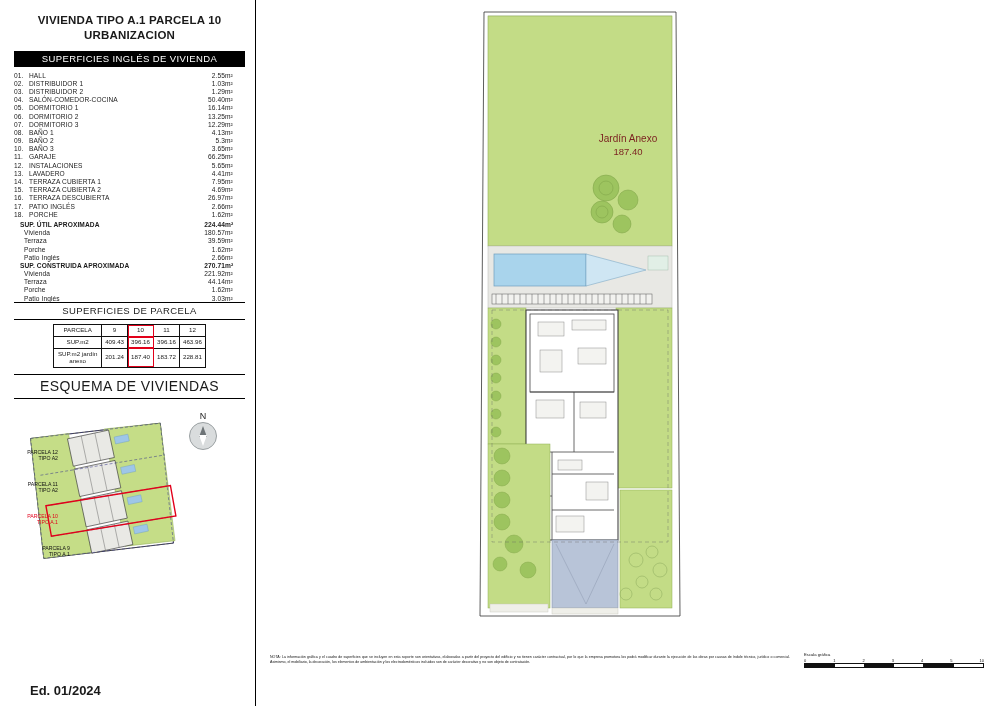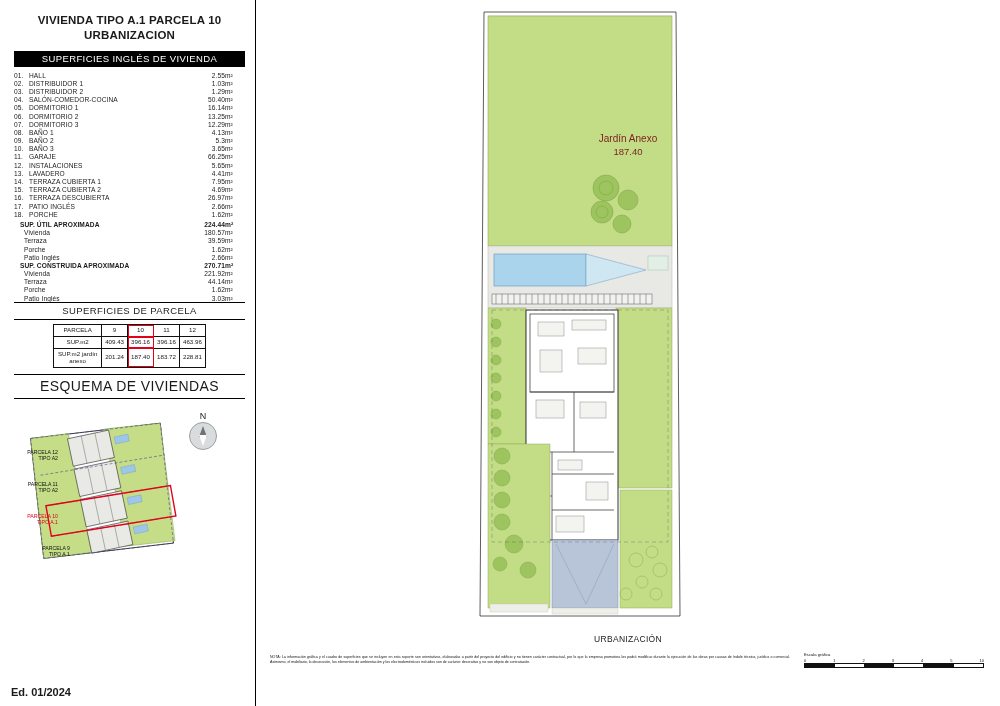--- a/index.html
+++ b/index.html
@@ -136,22 +136,22 @@
   .compass .needle2 {
     position: absolute; left: 50%; bottom: 3px;
     transform: translateX(-50%);
     width: 0; height: 0;
     border-left: 4px solid transparent;
     border-right: 4px solid transparent;
     border-top: 11px solid #ffffff;
   }
   .edicion {
     position: absolute;
-    left: 11px; bottom: 8px;
-    font-size: 11px;
+    left: 30px; bottom: 8px;
+    font-size: 13px;
     font-weight: bold;
   }
   .plot-label {
     position: absolute;
     font-size: 5.2px;
     line-height: 1.25;
     text-align: right;
     color: #111;
   }
   .plot-label.red { color: #e2001a; }
@@ -634,21 +634,20 @@
           <rect x="236" y="306" width="176" height="232"></rect>
         </g>
       </svg>
 
       <div class="jardin-label">
         <div>Jardín Anexo</div>
         <div class="v">187.40</div>
       </div>
     </div>
 
-    <div class="caption">URBANIZACIÓN</div>
 
     <div class="nota">NOTA: La información gráfica y el cuadro de superficies que se incluyen en esta soporte son orientativas, elaboradas a partir del proyecto del edificio y no tienen carácter contractual, por lo que la empresa promotora los podrá modificar durante la ejecución de las obras por causas de índole técnico, jurídico o comercial. Asimismo, el mobiliario, la decoración, los elementos de ambientación y los electrodomésticos incluidos son de carácter decorativo y no son objeto de contratación.</div>
 
     <div class="scale">
       <div class="lbl">Escala gráfica</div>
       <div class="scale-nums" id="scale-nums">
           <span>0</span>
           <span>1</span>
           <span>2</span>
           <span>3</span>

